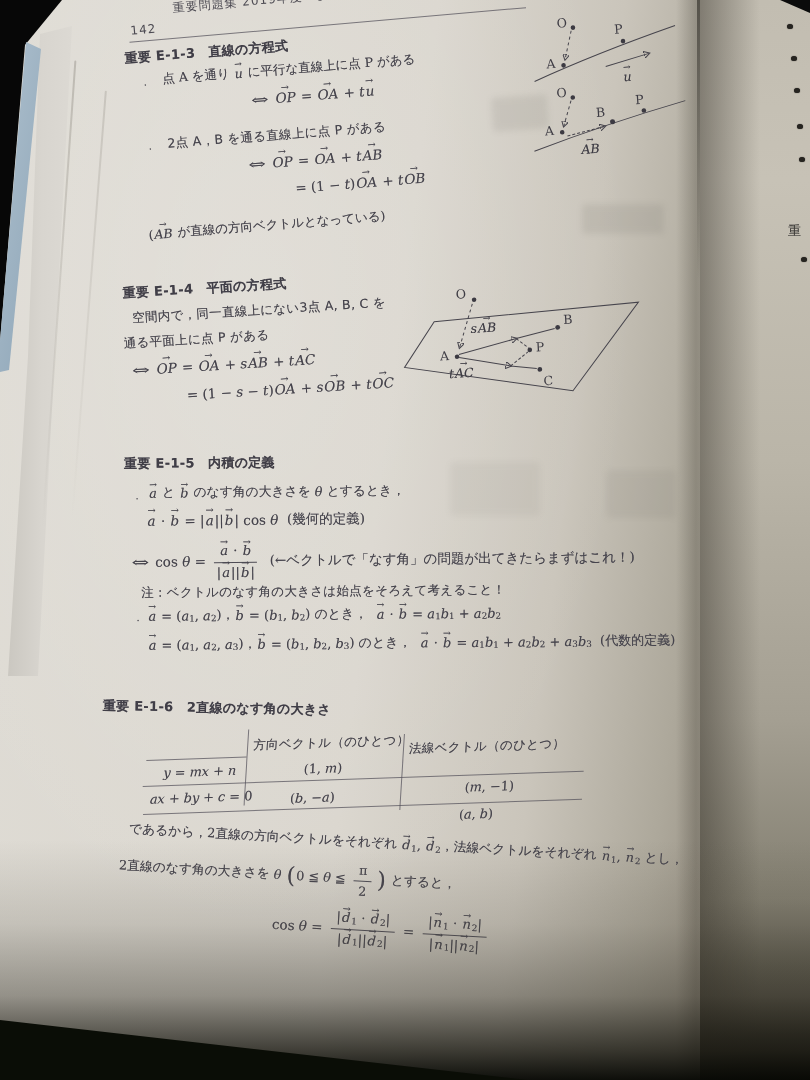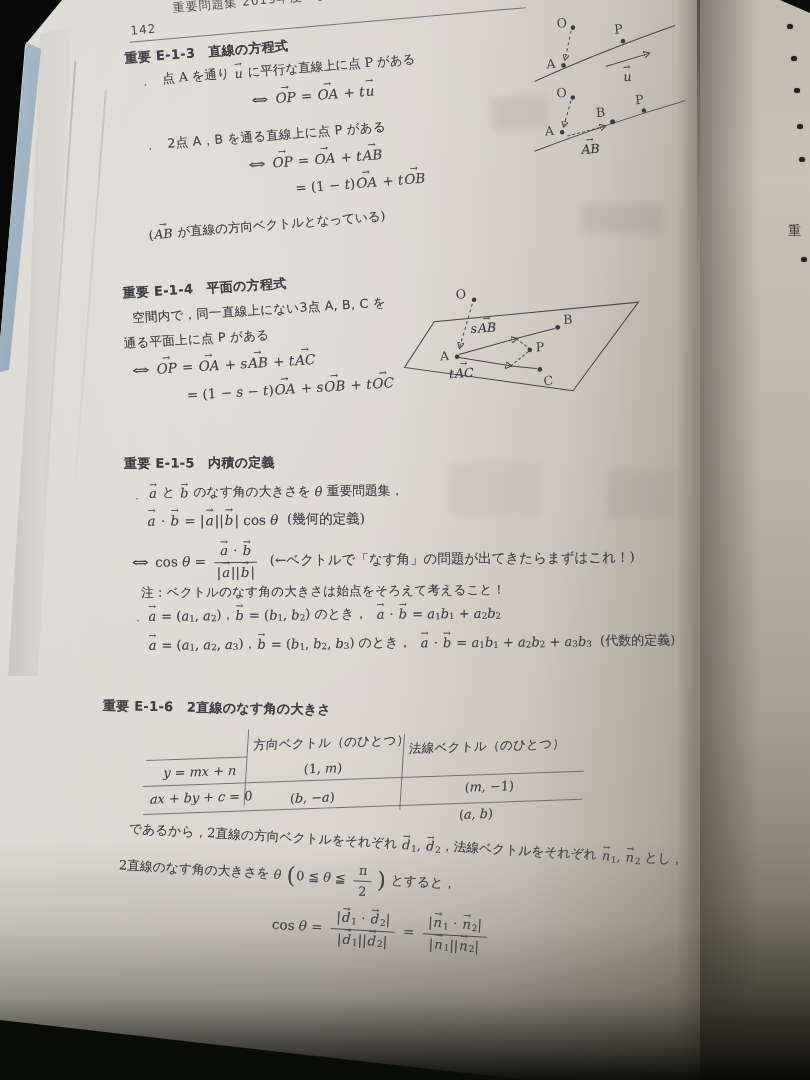--- a/index.html
+++ b/index.html
@@ -188,21 +188,21 @@
       </div>
     <div class="abs formula dgl" style="left:52px;top:88px;">
         <span class="sg-i">t</span>
         <span class="vec"><span class="va">→</span><span class="vb">AC</span></span>
       </div>
   </div>
 
   <div class="abs" style="left:118px;top:455px;width:560px;transform:rotate(-0.5deg);transform-origin:0 0;">
     <span class="abs jp sec-title" style="left:6px;top:0;">重要 E-1-5　内積の定義</span>
     <span class="abs bullet" style="left:14px;top:38px;">・</span>
-    <div class="abs formula" style="left:30px;top:30px;font-size:12.8px;"><span class="vec"><span class="va">→</span><span class="vb">a</span></span><span class="sg-p"> と </span><span class="vec"><span class="va">→</span><span class="vb">b</span></span><span class="sg-p"> のなす角の大きさを </span><span class="sg-i">θ</span><span class="sg-p"> 重要問題集，</span></div>
+    <div class="abs formula" style="left:30px;top:30px;font-size:12.8px;"><span class="vec"><span class="va">→</span><span class="vb">a</span></span><span class="sg-p"> と </span><span class="vec"><span class="va">→</span><span class="vb">b</span></span><span class="sg-p"> のなす角の大きさを </span><span class="sg-i">θ</span><span class="sg-p"> とするとき，</span></div>
     <div class="abs formula" style="left:28px;top:57px;"><span class="vec"><span class="va">→</span><span class="vb">a</span></span><span class="sg-p"> · </span><span class="vec"><span class="va">→</span><span class="vb">b</span></span><span class="sg-p"> = |</span><span class="vec"><span class="va">→</span><span class="vb">a</span></span><span class="sg-p">||</span><span class="vec"><span class="va">→</span><span class="vb">b</span></span><span class="sg-p">| cos </span><span class="sg-i">θ</span><span class="sg-p">  (幾何的定義)</span></div>
     <div class="abs formula" style="left:12px;top:86px;"><span class="sg-iff">⇔</span><span class="sg-p">cos </span><span class="sg-i">θ</span><span class="sg-p"> = </span><span class="frac"><span class="fn"><span class="vec"><span class="va">→</span><span class="vb">a</span></span><span class="sg-p"> · </span><span class="vec"><span class="va">→</span><span class="vb">b</span></span></span><span class="fd"><span class="sg-p">|</span><span class="vec"><span class="va">→</span><span class="vb">a</span></span><span class="sg-p">||</span><span class="vec"><span class="va">→</span><span class="vb">b</span></span><span class="sg-p">|</span></span></span><span class="sg-p">  (←ベクトルで「なす角」の問題が出てきたらまずはこれ！)</span></div>
     <span class="abs jp" style="left:22px;top:130px;">注：ベクトルのなす角の大きさは始点をそろえて考えること！</span>
     <span class="abs bullet" style="left:14px;top:160px;">・</span>
     <div class="abs formula" style="left:28px;top:152px;font-size:13px;"><span class="vec"><span class="va">→</span><span class="vb">a</span></span><span class="sg-p"> = (</span><span class="sg-i">a</span><span class="sg-sub">1</span><span class="sg-p">, </span><span class="sg-i">a</span><span class="sg-sub">2</span><span class="sg-p">)，</span><span class="vec"><span class="va">→</span><span class="vb">b</span></span><span class="sg-p"> = (</span><span class="sg-i">b</span><span class="sg-sub">1</span><span class="sg-p">, </span><span class="sg-i">b</span><span class="sg-sub">2</span><span class="sg-p">) のとき，  </span><span class="vec"><span class="va">→</span><span class="vb">a</span></span><span class="sg-p"> · </span><span class="vec"><span class="va">→</span><span class="vb">b</span></span><span class="sg-p"> = </span><span class="sg-i">a</span><span class="sg-sub">1</span><span class="sg-i">b</span><span class="sg-sub">1</span><span class="sg-p"> + </span><span class="sg-i">a</span><span class="sg-sub">2</span><span class="sg-i">b</span><span class="sg-sub">2</span></div>
     <div class="abs formula" style="left:28px;top:181px;font-size:13px;"><span class="vec"><span class="va">→</span><span class="vb">a</span></span><span class="sg-p"> = (</span><span class="sg-i">a</span><span class="sg-sub">1</span><span class="sg-p">, </span><span class="sg-i">a</span><span class="sg-sub">2</span><span class="sg-p">, </span><span class="sg-i">a</span><span class="sg-sub">3</span><span class="sg-p">)，</span><span class="vec"><span class="va">→</span><span class="vb">b</span></span><span class="sg-p"> = (</span><span class="sg-i">b</span><span class="sg-sub">1</span><span class="sg-p">, </span><span class="sg-i">b</span><span class="sg-sub">2</span><span class="sg-p">, </span><span class="sg-i">b</span><span class="sg-sub">3</span><span class="sg-p">) のとき，  </span><span class="vec"><span class="va">→</span><span class="vb">a</span></span><span class="sg-p"> · </span><span class="vec"><span class="va">→</span><span class="vb">b</span></span><span class="sg-p"> = </span><span class="sg-i">a</span><span class="sg-sub">1</span><span class="sg-i">b</span><span class="sg-sub">1</span><span class="sg-p"> + </span><span class="sg-i">a</span><span class="sg-sub">2</span><span class="sg-i">b</span><span class="sg-sub">2</span><span class="sg-p"> + </span><span class="sg-i">a</span><span class="sg-sub">3</span><span class="sg-i">b</span><span class="sg-sub">3</span><span class="sg-p">  (代数的定義)</span></div>
   </div>
 
   <div class="abs" style="left:100px;top:697px;width:400px;transform:rotate(1deg);transform-origin:0 0;">
     <span class="abs jp sec-title" style="left:3px;top:0;">重要 E-1-6　2直線のなす角の大きさ</span>

